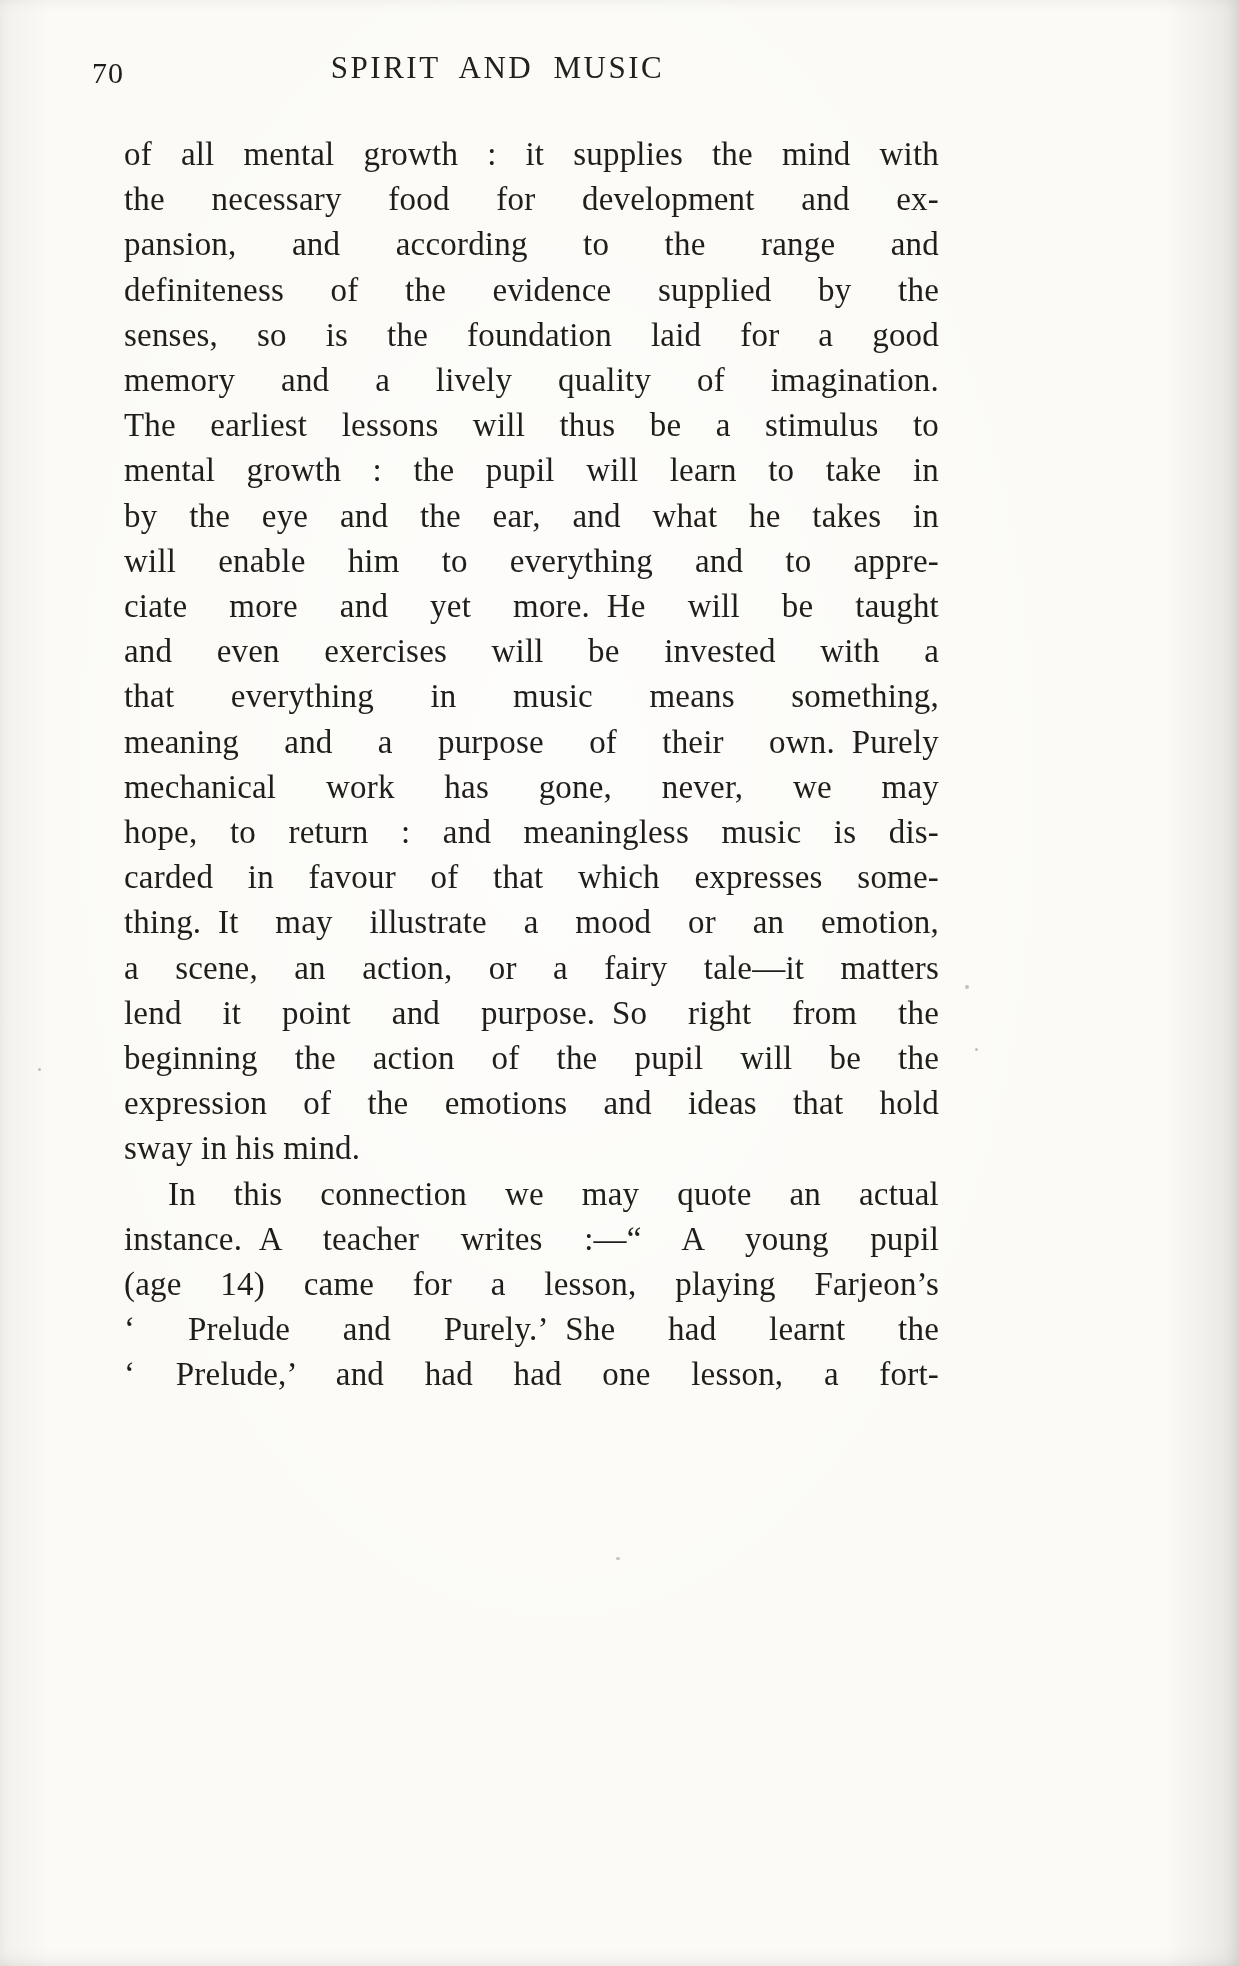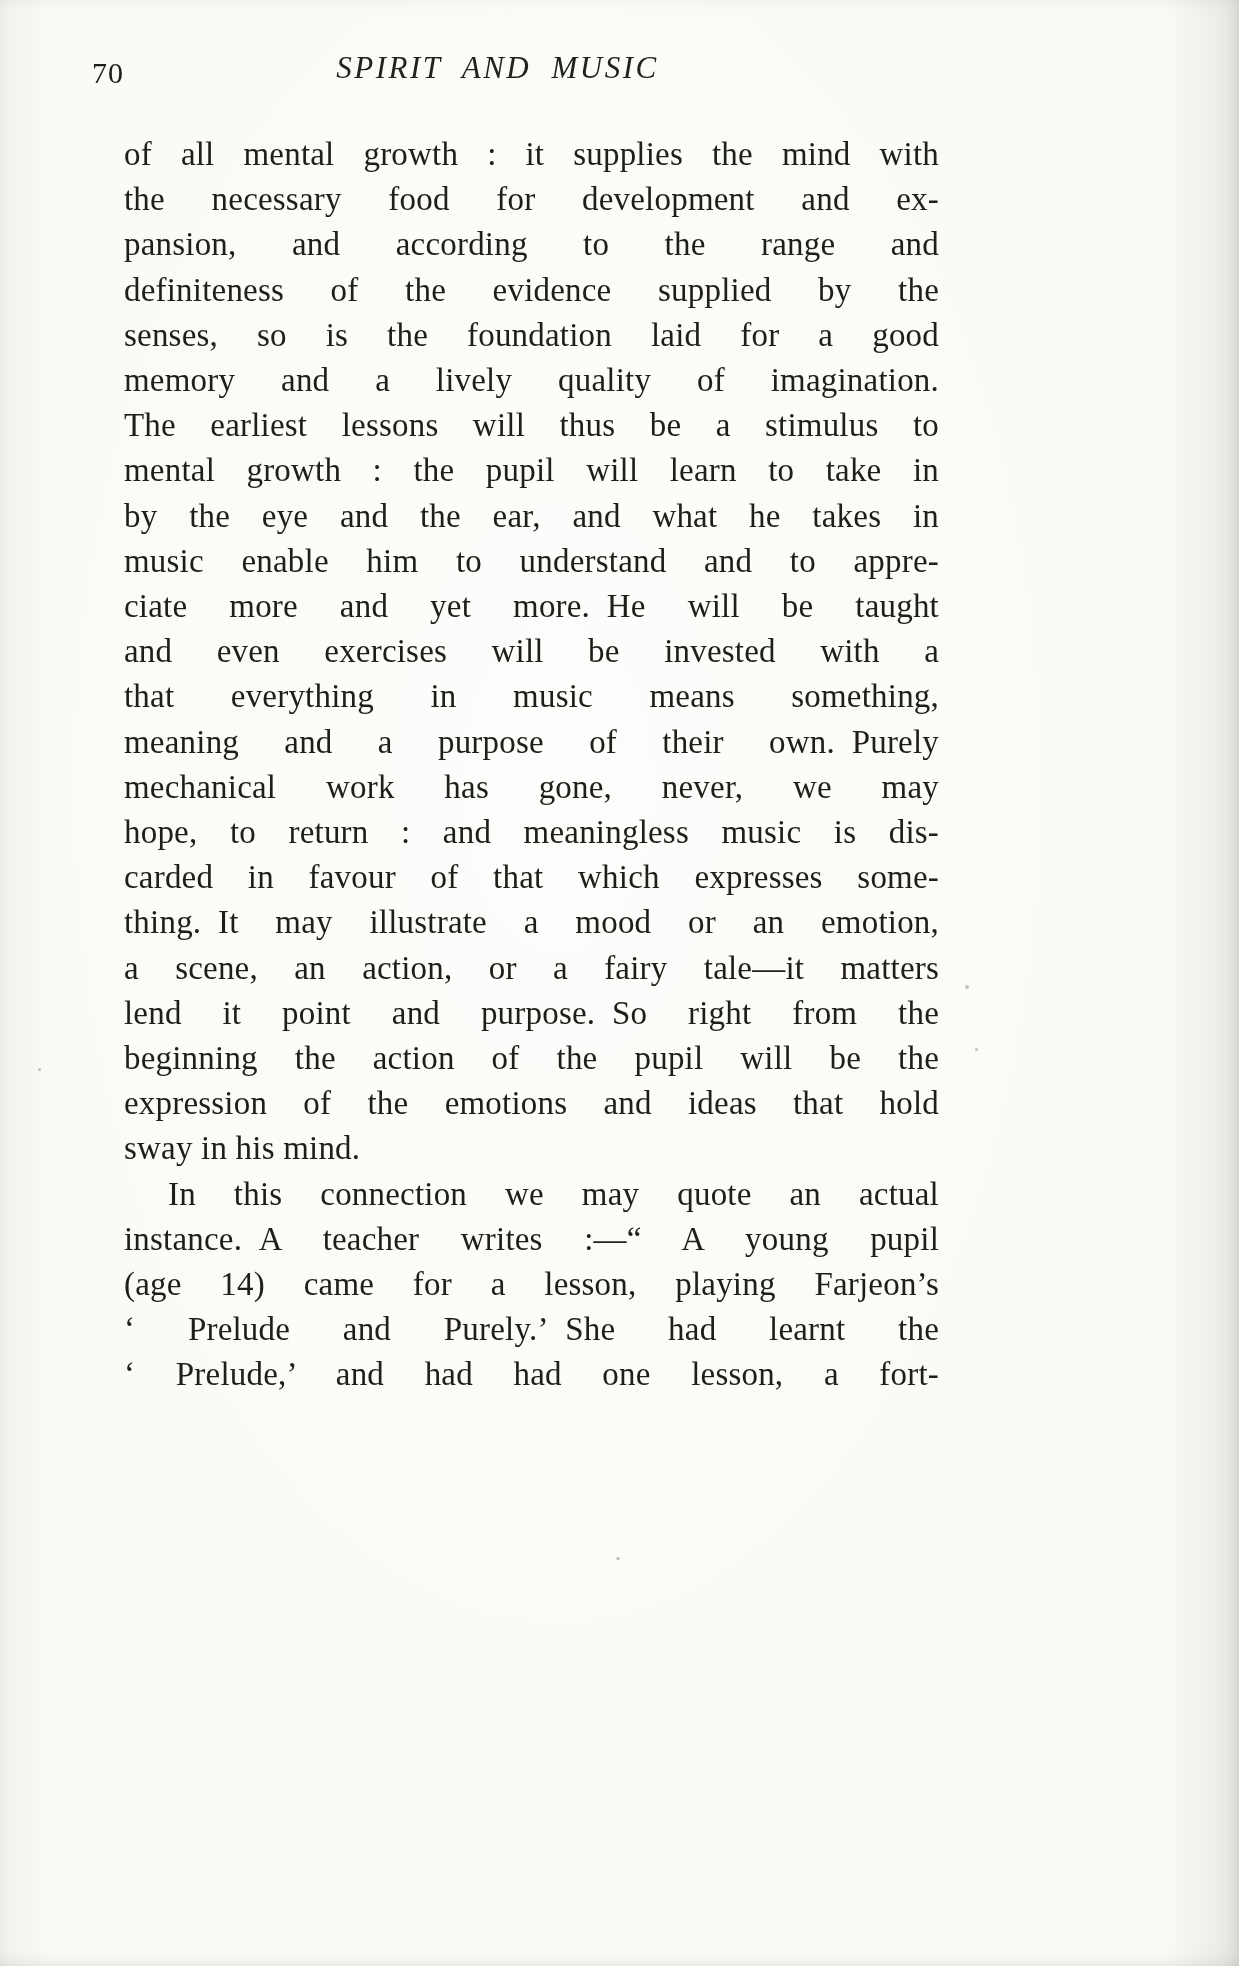--- a/index.html
+++ b/index.html
@@ -40,21 +40,20 @@
     text-align: right;
   }
 
   .running-title {
     display: block;
     text-align: center;
     font-size: 31px;
     letter-spacing: 2.5px;
     word-spacing: 10px;
     color: #23211e;
-    font-style: italic;
   }
 
   .text-block {
     width: 815px;
     margin-left: 34px;
   }
 
   .line {
     font-size: 33px;
     line-height: 45.2px;
@@ -96,21 +95,21 @@
   <div class="text-block" id="text-block">
       <div class="line justify">of all mental growth : it supplies the mind with</div>
       <div class="line justify">the necessary food for development and ex-</div>
       <div class="line justify">pansion, and according to the range and</div>
       <div class="line justify">definiteness of the evidence supplied by the</div>
       <div class="line justify">senses, so is the foundation laid for a good</div>
       <div class="line justify">memory and a lively quality of imagination.</div>
       <div class="line justify">The earliest lessons will thus be a stimulus to</div>
       <div class="line justify">mental growth : the pupil will learn to take in</div>
       <div class="line justify">by the eye and the ear, and what he takes in</div>
-      <div class="line justify">music enable him to understand and to appre-</div>
+      <div class="line justify">will enable him to everything and to appre-</div>
       <div class="line justify">ciate more and yet more. He will be taught</div>
       <div class="line justify">and even exercises will be invested with a</div>
       <div class="line justify">that everything in music means something,</div>
       <div class="line justify">meaning and a purpose of their own. Purely</div>
       <div class="line justify">mechanical work has gone, never, we may</div>
       <div class="line justify">hope, to return : and meaningless music is dis-</div>
       <div class="line justify">carded in favour of that which expresses some-</div>
       <div class="line justify">thing. It may illustrate a mood or an emotion,</div>
       <div class="line justify">a scene, an action, or a fairy tale—it matters</div>
       <div class="line justify">lend it point and purpose. So right from the</div>

